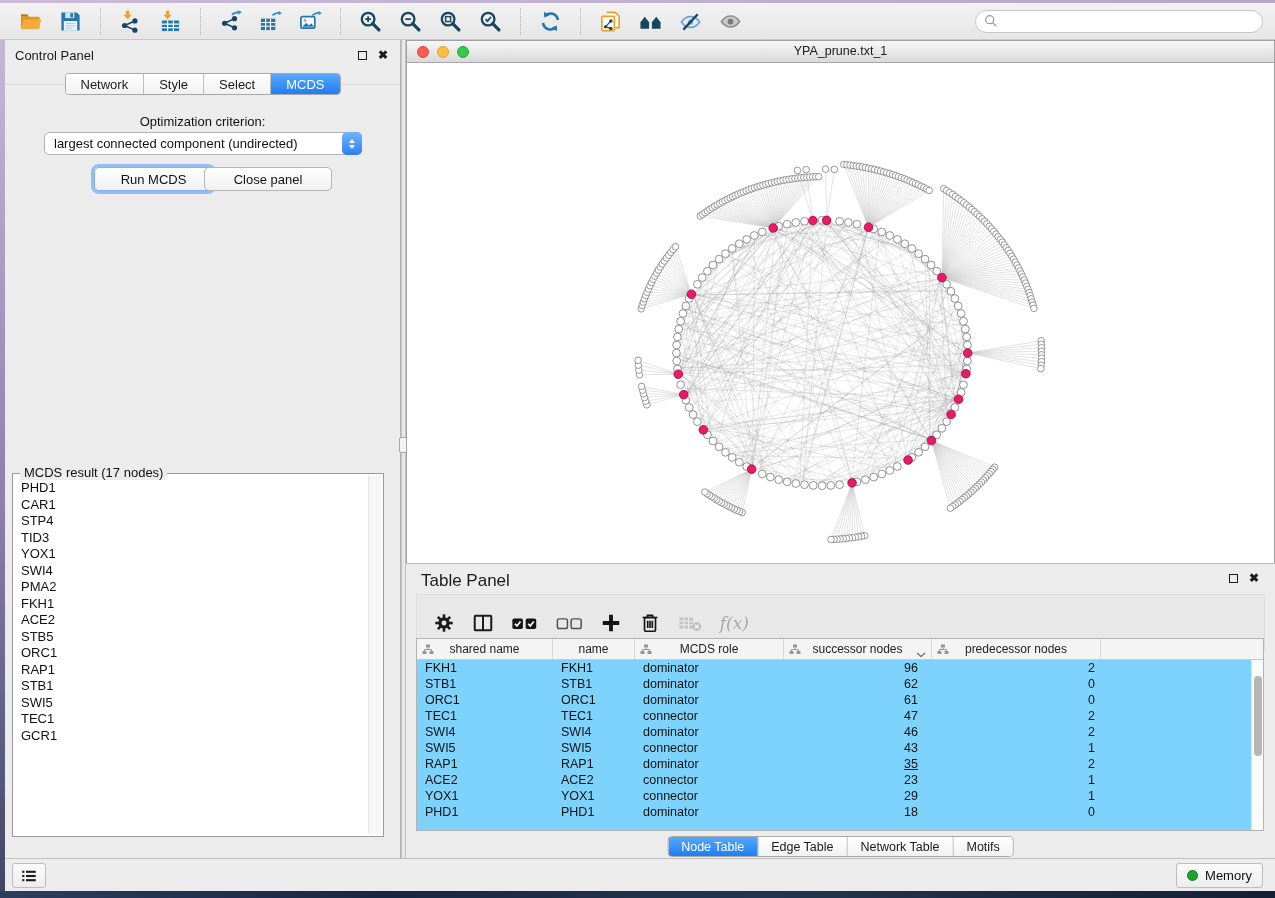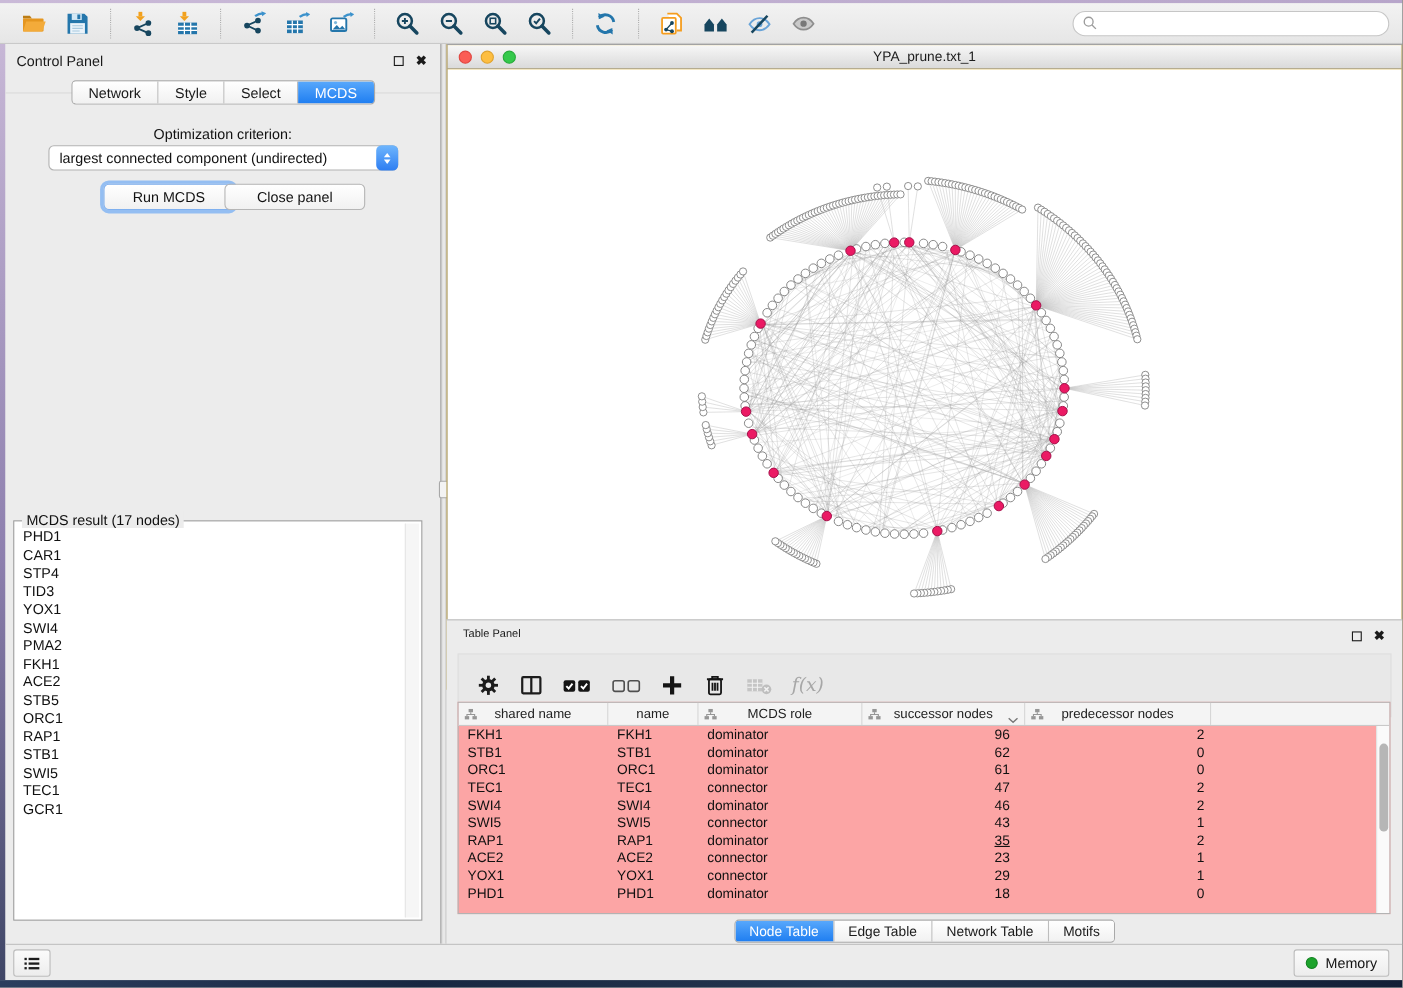--- a/index.html
+++ b/index.html
@@ -49,42 +49,42 @@
 .group-box{position:absolute;left:7px;top:433px;width:372px;height:364px;border:1px solid #9b9b9b;background:#fff}
 .group-legend{position:absolute;top:-9px;left:7px;background:#ececec;padding:0 4px;font-size:13px;color:#111}
 .result-list{position:absolute;top:2px;left:2px;right:16px;bottom:2px;font-size:13px;line-height:16.5px;padding:4px 0 0 6px;color:#111;overflow:hidden}
 .result-track{position:absolute;top:2px;right:2px;bottom:2px;width:13px;background:#f6f6f6;border-left:1px solid #e6e6e6}
 
 
 .splitter{position:absolute;left:401px;top:40px;width:5px;height:818px;background:#e8e8e8;border-left:1px solid #c2c2c2;border-right:1px solid #c2c2c2}
 .splitter-handle{position:absolute;left:-3px;top:397px;width:9px;height:16px;background:#f3f3f3;border:1px solid #a8a8a8;border-radius:2px}
 
 
-.network-window{position:absolute;left:406px;top:40px;width:869px;height:587px;background:#eab308;border:1px solid #a2a2a2}
+.network-window{position:absolute;left:406px;top:40px;width:869px;height:587px;background:#22c55e;border:1px solid #a2a2a2}
 .net-titlebar{position:relative;height:22px;background:linear-gradient(#f7f7f7,#dadada);border-bottom:1px solid #a9a9a9}
 .traffic{position:absolute;left:10px;top:5px;display:flex;gap:8px}
 .tl{width:12px;height:12px;border-radius:50%}
 .tl-red{background:#fb5d55;border:1px solid #e04640}
 .tl-yellow{background:#fdbe41;border:1px solid #e0a32e}
 .tl-green{background:#35c94b;border:1px solid #27ab3a}
 .net-title{text-align:center;font-size:12.5px;line-height:21px;color:#1c1c1c}
 .net-canvas{position:absolute;left:0;right:0;top:22px;bottom:0;background:#fff}
 .net-canvas svg{width:100%;height:100%;display:block}
 
 
 .table-panel{position:absolute;left:406px;top:563px;width:869px;height:295px;background:#ececec;border-top:1px solid #bdbdbd}
-.tp-title{position:absolute;left:15px;top:7px;font-size:10px;color:#1a1a1a}
+.tp-title{position:absolute;left:15px;top:7px;font-size:17px;color:#1a1a1a}
 .tp-btns{right:16px;top:8px}
 .tp-toolbar{position:absolute;left:10px;right:10px;top:30px;height:58px;display:flex;align-items:center;gap:13px;padding-left:14px;background:#e8e8e8;border:1px solid #dedede}
 .tp-btn{border:none;background:transparent;height:32px;display:flex;align-items:center;justify-content:center;cursor:pointer;padding:0 2px}
 .tp-btn .ic{height:22px;display:block}
 .tp-btn .ic svg{height:100%;width:auto}
 .tp-btn.disabled{cursor:default}
 .fx-label{font-family:"DejaVu Serif",serif;font-style:italic;color:#a7a7a7;font-size:17px}
-.table-wrap{position:absolute;left:10px;right:11px;top:74px;height:193px;background:#fca5a5;border:1px solid #b3b3b3}
+.table-wrap{position:absolute;left:10px;right:11px;top:74px;height:193px;background:#7dd3fc;border:1px solid #b3b3b3}
 .t-head{display:flex;height:21px;background:#f4f4f4;border-bottom:1px solid #c9c9c9;font-size:12px;color:#222}
 .t-cell{border-right:1px solid #d6d6d6;display:flex;align-items:center;justify-content:center;position:relative;height:100%}
 .t-cell.filler{flex:1;border-right:none}
 .tree-ic{position:absolute;left:5px;top:5px;width:12px;height:11px}
 .tree-ic svg{width:100%;height:100%}
 .sort-ic{position:absolute;right:5px;top:8px;width:10px;height:6px}
 .sort-ic svg{width:100%;height:100%}
 .t-body{font-size:12.5px;color:#111}
 .t-row{display:flex;height:16px;line-height:16px}
 .t-row .c{overflow:hidden;white-space:nowrap;padding-left:8px}

